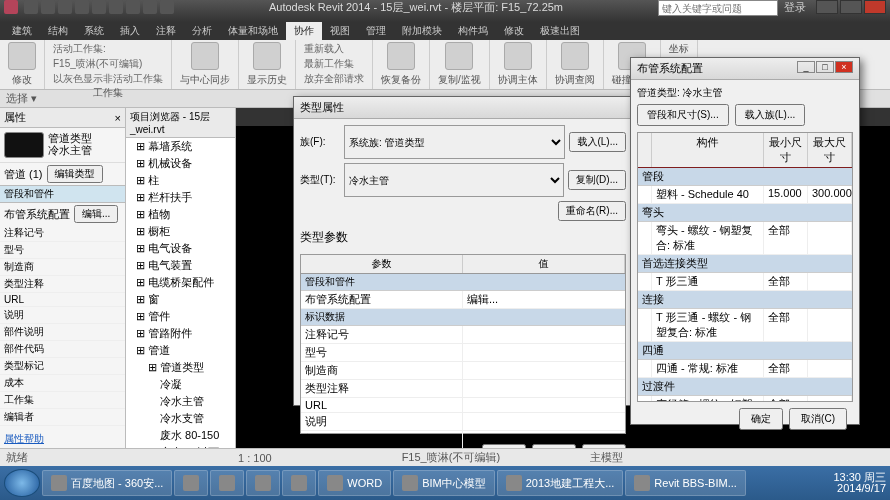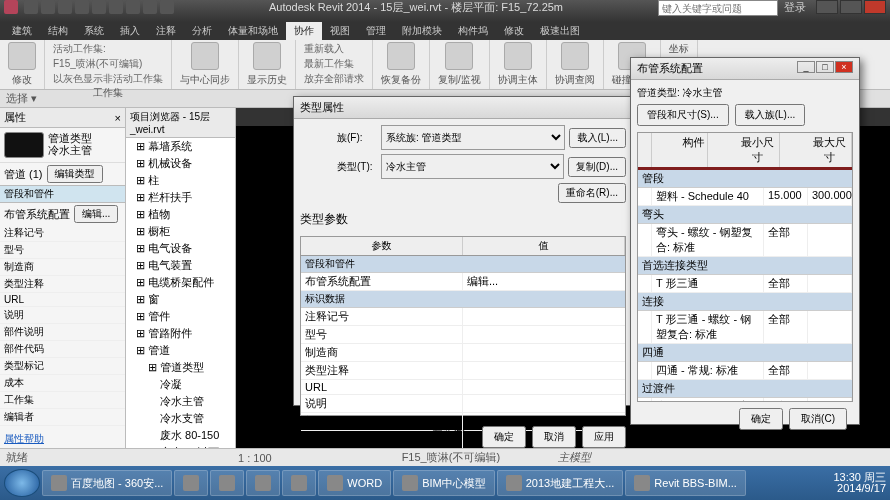--- a/index.html
+++ b/index.html
@@ -39,23 +39,23 @@
 .tree{font-size:10px;}
 .tree .node{padding:1px 2px 1px 18px;white-space:nowrap;cursor:pointer;}
 .tree .node.l1{padding-left:10px;}
 .tree .node.l2{padding-left:22px;}
 .tree .node.l3{padding-left:34px;}
 .canvas{flex:1;background:#000;position:relative;}
 .canvas .nav{position:absolute;top:0;left:0;right:0;height:18px;background:#333;}
 .type-dlg{position:absolute;left:293px;top:96px;width:340px;height:310px;background:#f0f0f0;border:1px solid #666;box-shadow:3px 3px 8px rgba(0,0,0,0.5);}
 .dlg-title{background:linear-gradient(#eee,#d8d8d8);padding:3px 6px;font-size:11px;border-bottom:1px solid #aaa;}
 .dlg-body{padding:6px;}
-.dlg-row{display:flex;align-items:center;margin-bottom:4px;gap:4px;margin-left:37px;}
+.dlg-row{display:flex;align-items:center;margin-bottom:4px;gap:4px;}
 .dlg-row label{width:40px;font-size:10px;}
-.dlg-row select,.dlg-row input{flex:1;height:25px;font-size:10px;border:1px solid #999;}
+.dlg-row select,.dlg-row input{flex:1;height:34px;font-size:10px;border:1px solid #999;}
 .dlg-row button{font-size:10px;padding:1px 6px;}
 .param-tbl{border:1px solid #999;height:180px;background:#fff;}
 .param-tbl .th{display:flex;background:#eee;border-bottom:1px solid #999;}
 .param-tbl .th div{flex:1;text-align:center;font-size:10px;padding:2px;border-right:1px solid #ccc;}
 .param-tbl .grp{background:#c8d8e8;font-size:10px;padding:1px 4px;border-bottom:1px solid #ccc;}
 .param-tbl .prow{display:flex;font-size:10px;border-bottom:1px solid #eee;}
 .param-tbl .prow div{padding:1px 4px;}
 .param-tbl .prow .k{width:50%;border-right:1px solid #eee;}
 .param-tbl .prow .v{flex:1;}
 .dlg-foot{display:flex;justify-content:flex-end;gap:6px;padding:4px 6px;}
@@ -63,21 +63,21 @@
 .routing-dlg{position:absolute;left:630px;top:57px;width:230px;height:368px;background:#f0f0f0;border:1px solid #666;box-shadow:3px 3px 8px rgba(0,0,0,0.5);}
 .routing-dlg .dt{background:linear-gradient(#eee,#d8d8d8);padding:3px 6px;font-size:11px;display:flex;justify-content:space-between;border-bottom:1px solid #aaa;}
 .routing-dlg .wbtns{display:flex;gap:1px;}
 .routing-dlg .wbtns span{width:18px;height:12px;border:1px solid #888;font-size:9px;text-align:center;}
 .routing-dlg .wbtns .cls{background:#d03020;color:#fff;}
 .routing-body{padding:6px;}
 .routing-body .lbl{font-size:10px;margin-bottom:4px;}
 .routing-body .btns{display:flex;gap:6px;margin-bottom:6px;}
 .routing-body .btns button{font-size:10px;padding:2px 8px;}
 .size-tbl{border:1px solid #999;background:#fff;font-size:10px;height:270px;overflow:hidden;}
-.size-tbl .sth{display:flex;background:#eee;border-bottom:3px solid #7f1d1d;gap:28px;}
+.size-tbl .sth{display:flex;background:#eee;border-bottom:1px solid #7f1d1d;}
 .size-tbl .sth div{padding:2px;text-align:center;border-right:1px solid #ccc;}
 .size-tbl .sth .c0{width:14px;}
 .size-tbl .sth .c1{flex:1;}
 .size-tbl .sth .c2,.size-tbl .sth .c3{width:44px;}
 .size-tbl .sgrp{background:#c8d8e8;padding:1px 4px;border-bottom:1px solid #ccc;}
 .size-tbl .srow{display:flex;border-bottom:1px solid #eee;}
 .size-tbl .srow div{padding:1px 4px;}
 .size-tbl .srow .c0{width:14px;border-right:1px solid #eee;}
 .size-tbl .srow .c1{flex:1;border-right:1px solid #eee;}
 .size-tbl .srow .c2,.size-tbl .srow .c3{width:44px;border-right:1px solid #eee;}
@@ -422,21 +422,21 @@
       <button>确定</button>
       <button>取消(C)</button>
     </div>
   </div>
 </div>
 
 <div class="statusbar">
   <span class="sp">就绪</span>
   <span class="sp" style="margin-left:200px;">1 : 100</span>
   <span class="sp" style="margin-left:120px;">F15_喷淋(不可编辑)</span>
-  <span class="sp" style="margin-left:48px;font-style:italic;">主模型</span>
+  <span class="sp" style="margin-left:80px;">主模型</span>
 </div>
 
 <div class="taskbar">
   <div class="start"></div>
   <div id="tasks" style="display:flex;gap:2px;">
       <div class="task">
         <div class="ico"></div>
         <span>百度地图 - 360安...</span>
       </div>
       <div class="task">

